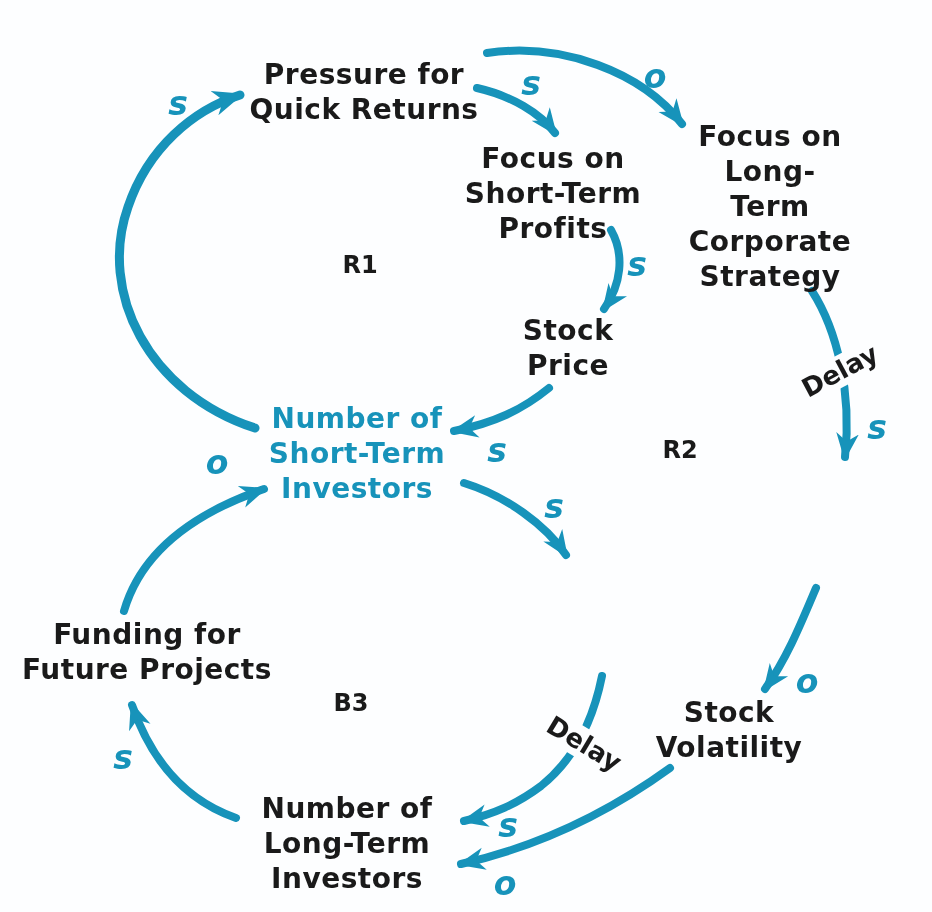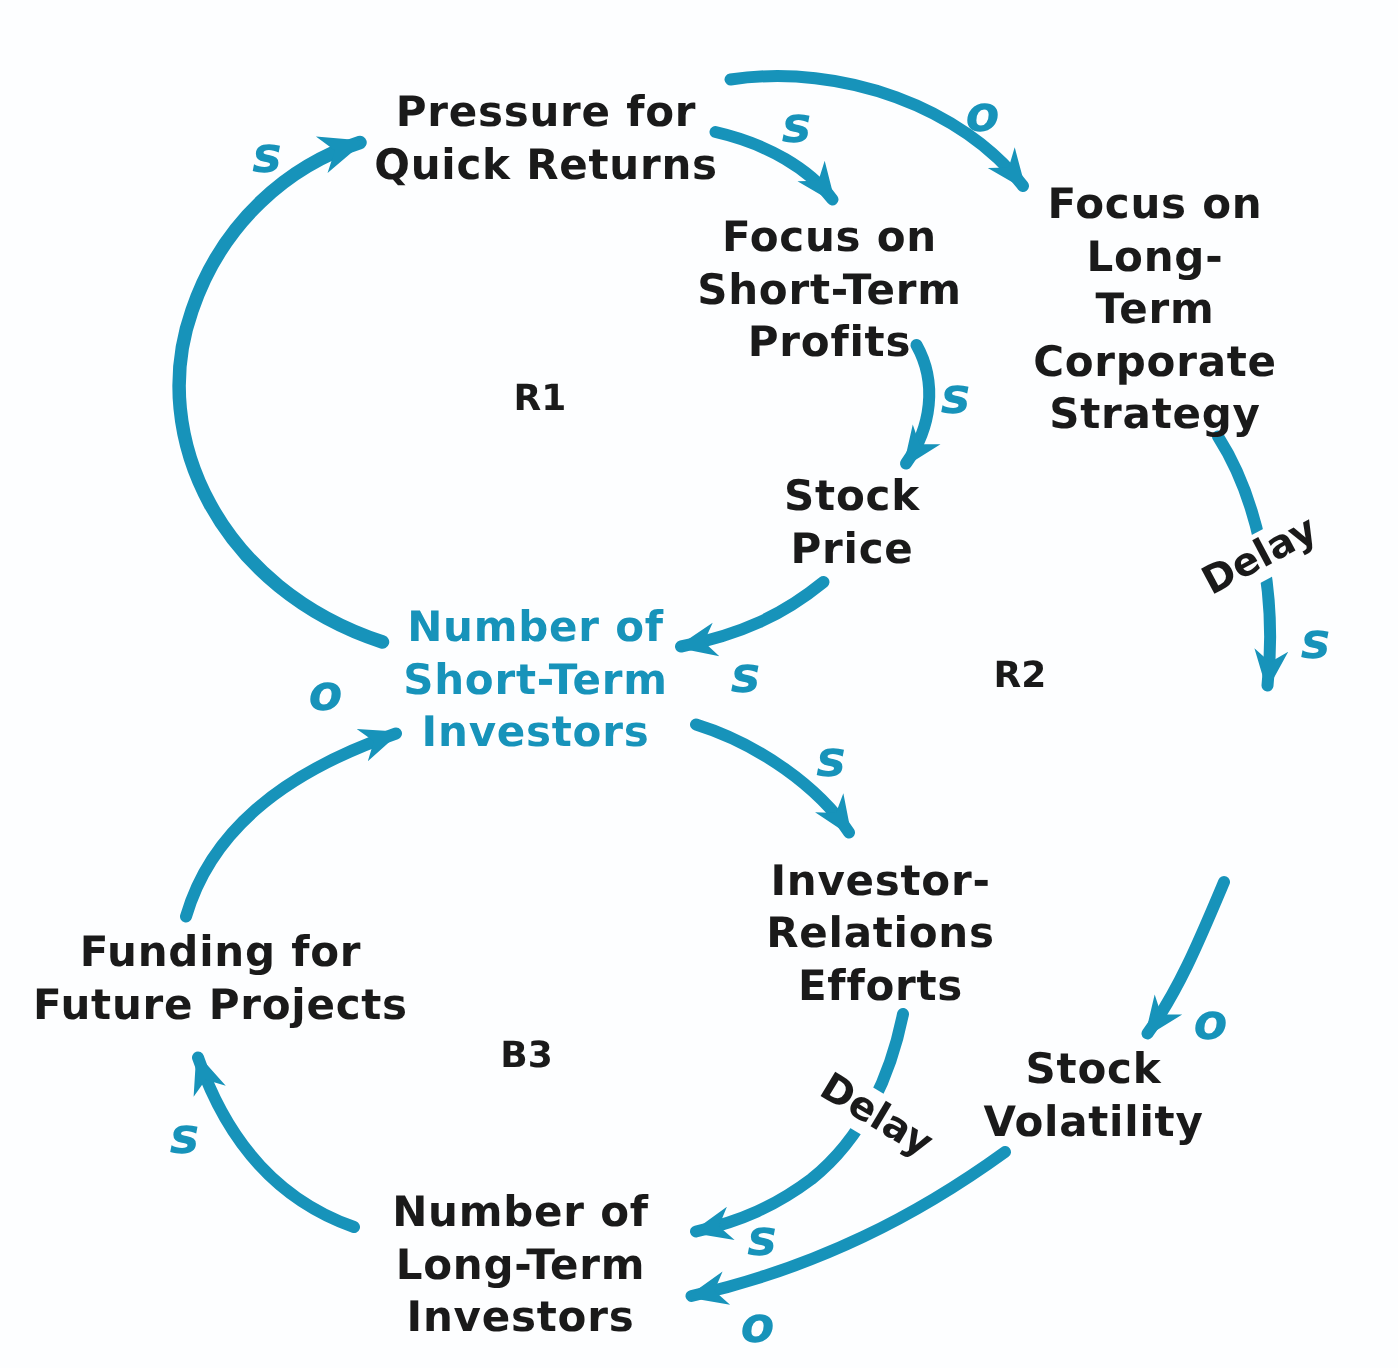--- a/index.html
+++ b/index.html
@@ -82,23 +82,20 @@
 Profits</div>
   <div class="node" style="left:770px;top:206px;">Focus on
 Long-Term
 Corporate
 Strategy</div>
   <div class="node" style="left:568px;top:348px;">Stock
 Price</div>
   <div class="node accent" style="left:357px;top:453px;">Number of
 Short-Term
 Investors</div>
-  <div class="node" style="left:587px;top:622px;">Investor-
-Relations
-Efforts</div>
   <div class="node" style="left:147px;top:652px;">Funding for
 Future Projects</div>
   <div class="node" style="left:729px;top:730px;">Stock
 Volatility</div>
   <div class="node" style="left:347px;top:843px;">Number of
 Long-Term
 Investors</div>
 
   <div class="loop-label" style="left:360px;top:265px;">R1</div>
   <div class="loop-label" style="left:680px;top:450px;">R2</div>

